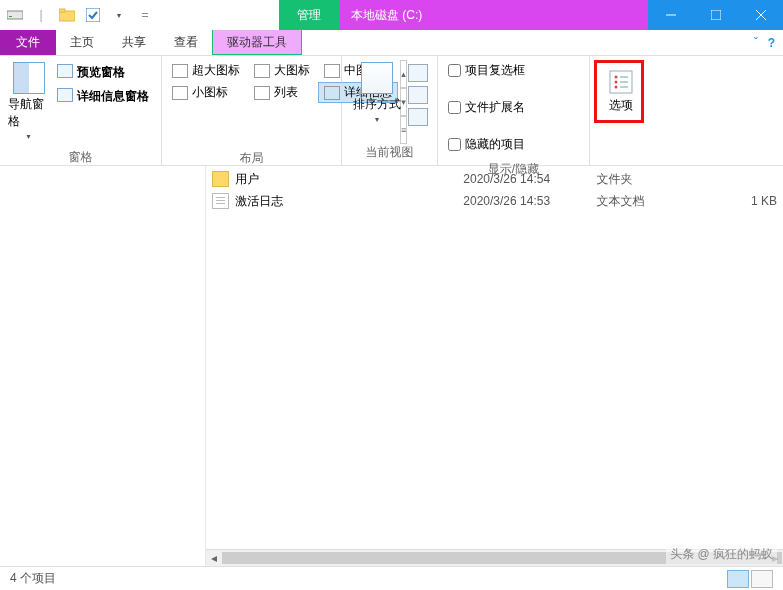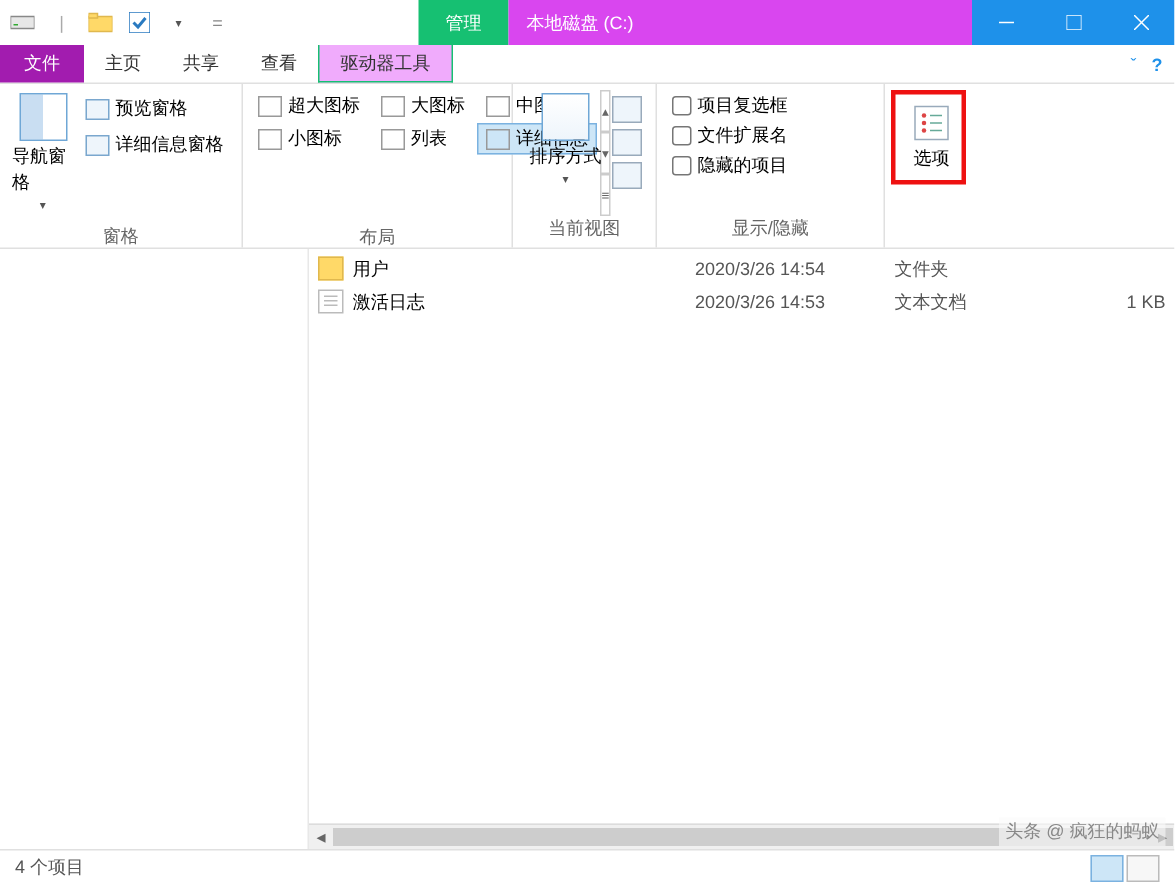--- a/index.html
+++ b/index.html
@@ -26,38 +26,38 @@
 .ribbon { height: 110px; display: flex; border-bottom: 1px solid #e0e0e0; background: #fff; }
 .rgroup { border-right: 1px solid #e0e0e0; display: flex; flex-direction: column; }
 .rgroup-body { flex: 1; display: flex; align-items: flex-start; padding: 4px 6px; }
 .rgroup-label { text-align: center; color: #666; padding: 2px 0 4px; font-size: 12px; }
 
 
 .big-btn { display: flex; flex-direction: column; align-items: center; width: 54px; padding: 2px; gap: 2px; }
 .big-btn .bicon { width: 32px; height: 32px; border: 1px solid #6fa7d6; background: linear-gradient(#fff,#e7f1fa); }
 .big-btn .bicon.half { background: linear-gradient(90deg,#c9def2 50%,#fff 50%); }
 .small-stack { display: flex; flex-direction: column; gap: 3px; padding: 2px 2px; }
-.small-btn { display: flex; align-items: center; gap: 4px; padding: 2px 4px; white-space: nowrap; }
+.small-btn { display: flex; gap: 4px; padding: 2px 4px; white-space: nowrap; font-weight: bold; }
 .sicon { width: 16px; height: 14px; border: 1px solid #7aa7ce; background: #eef5fb; display: inline-block; }
 
 
 .layout-grid { display: grid; grid-template-columns: auto auto auto; gap: 1px 2px; padding: 2px; }
 .lyt { display: flex; align-items: center; gap: 4px; padding: 2px 6px; white-space: nowrap; }
 .lyt.sel { background: #cde6f7; border: 1px solid #7bb2e0; padding: 1px 5px; }
 .lyt .licon { width: 16px; height: 14px; display: inline-block; border: 1px solid #999; }
 .layout-scroll { width: 16px; display: flex; flex-direction: column; justify-content: space-between; padding: 2px 0; }
 .layout-scroll div { height: 28px; border: 1px solid #ccc; display:flex; align-items:center; justify-content:center; color:#666; font-size:9px; }
 
 
 .curview .big-btn { width: 58px; }
 .mini-col { display: flex; flex-direction: column; gap: 4px; padding: 4px 2px; }
 .mini-col .micon { width: 20px; height: 18px; border: 1px solid #9ab; background: #eef5fb; }
 
 
-.check-col { display: flex; flex-direction: column; gap: 3px; padding: 2px 4px; }
+.check-col { display: flex; flex-direction: column; gap: 20px; padding: 2px 4px; }
 .chk { display: flex; align-items: center; gap: 4px; white-space: nowrap; }
 .chk input { width: 13px; height: 13px; }
 
 
 .options-wrap { border: 3px solid #e11; padding: 4px; margin: 4px; }
 
 
 .content { position: absolute; top: 166px; left: 0; right: 0; bottom: 24px; display: flex; margin-left: 36px; }
 .navpane { width: 170px; border-right: 1px solid #e8e8e8; }
 .filelist { flex: 1; display: flex; flex-direction: column; overflow: hidden; }

